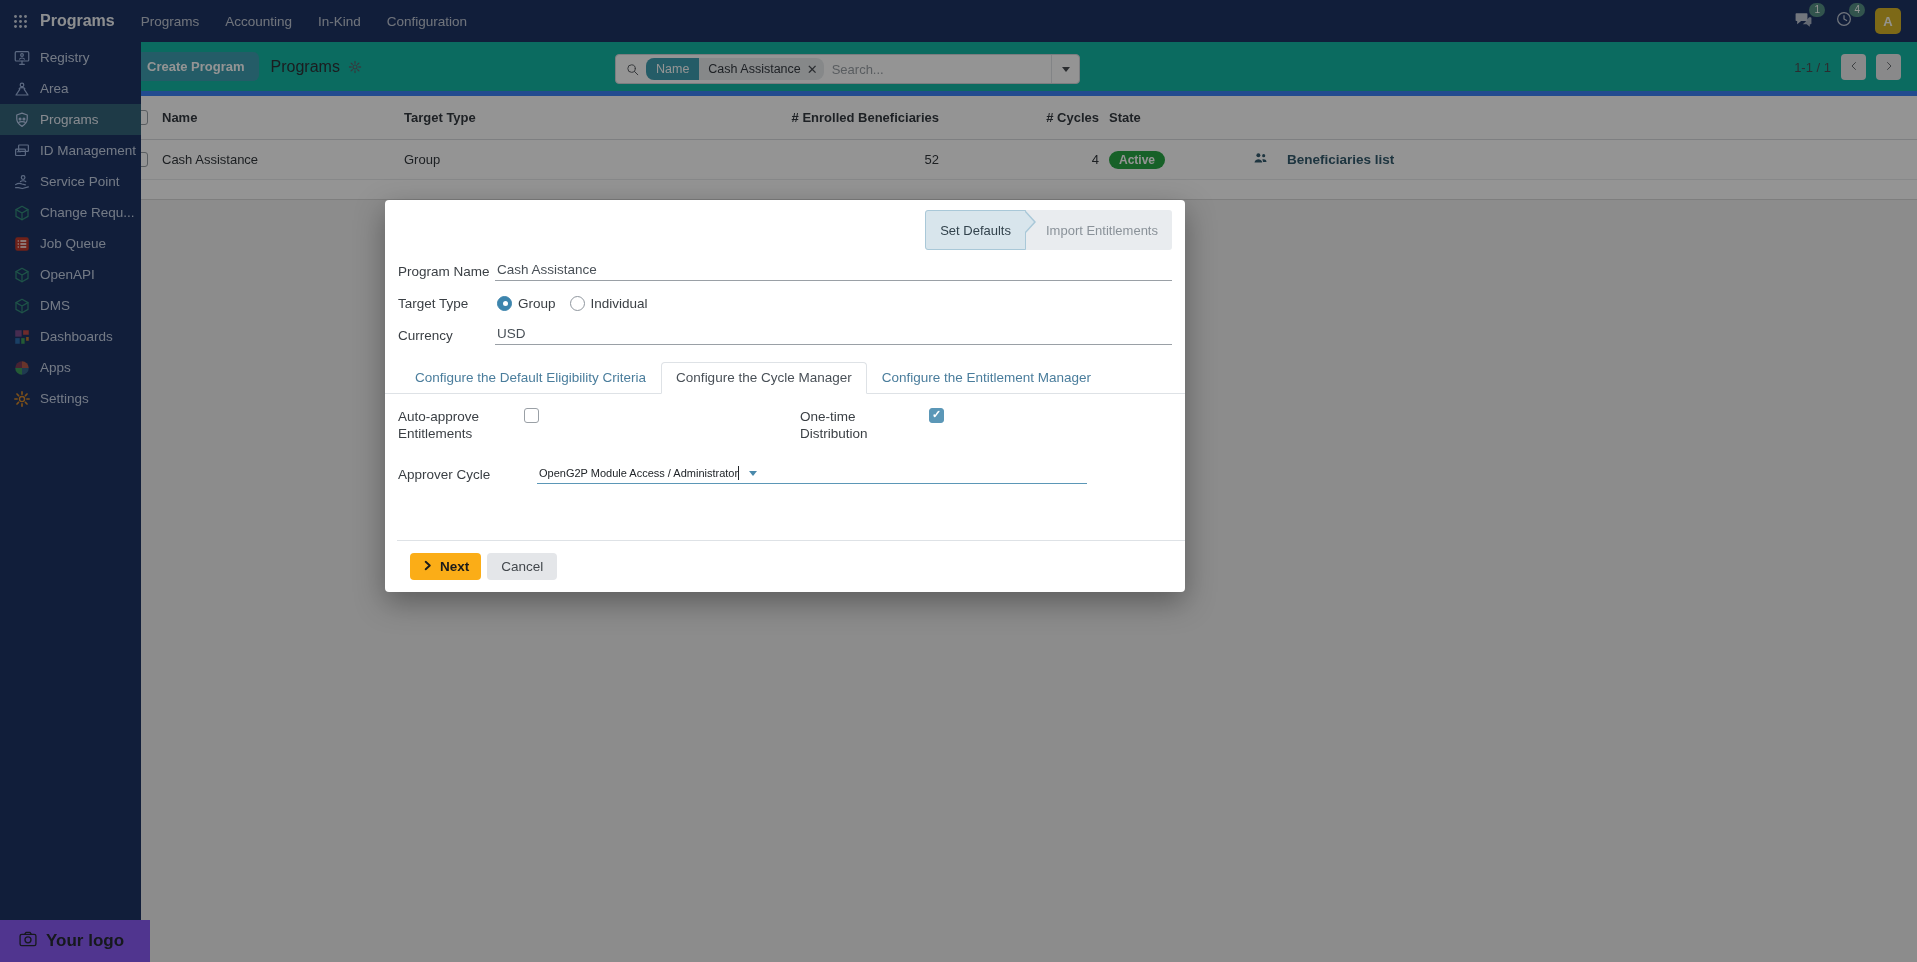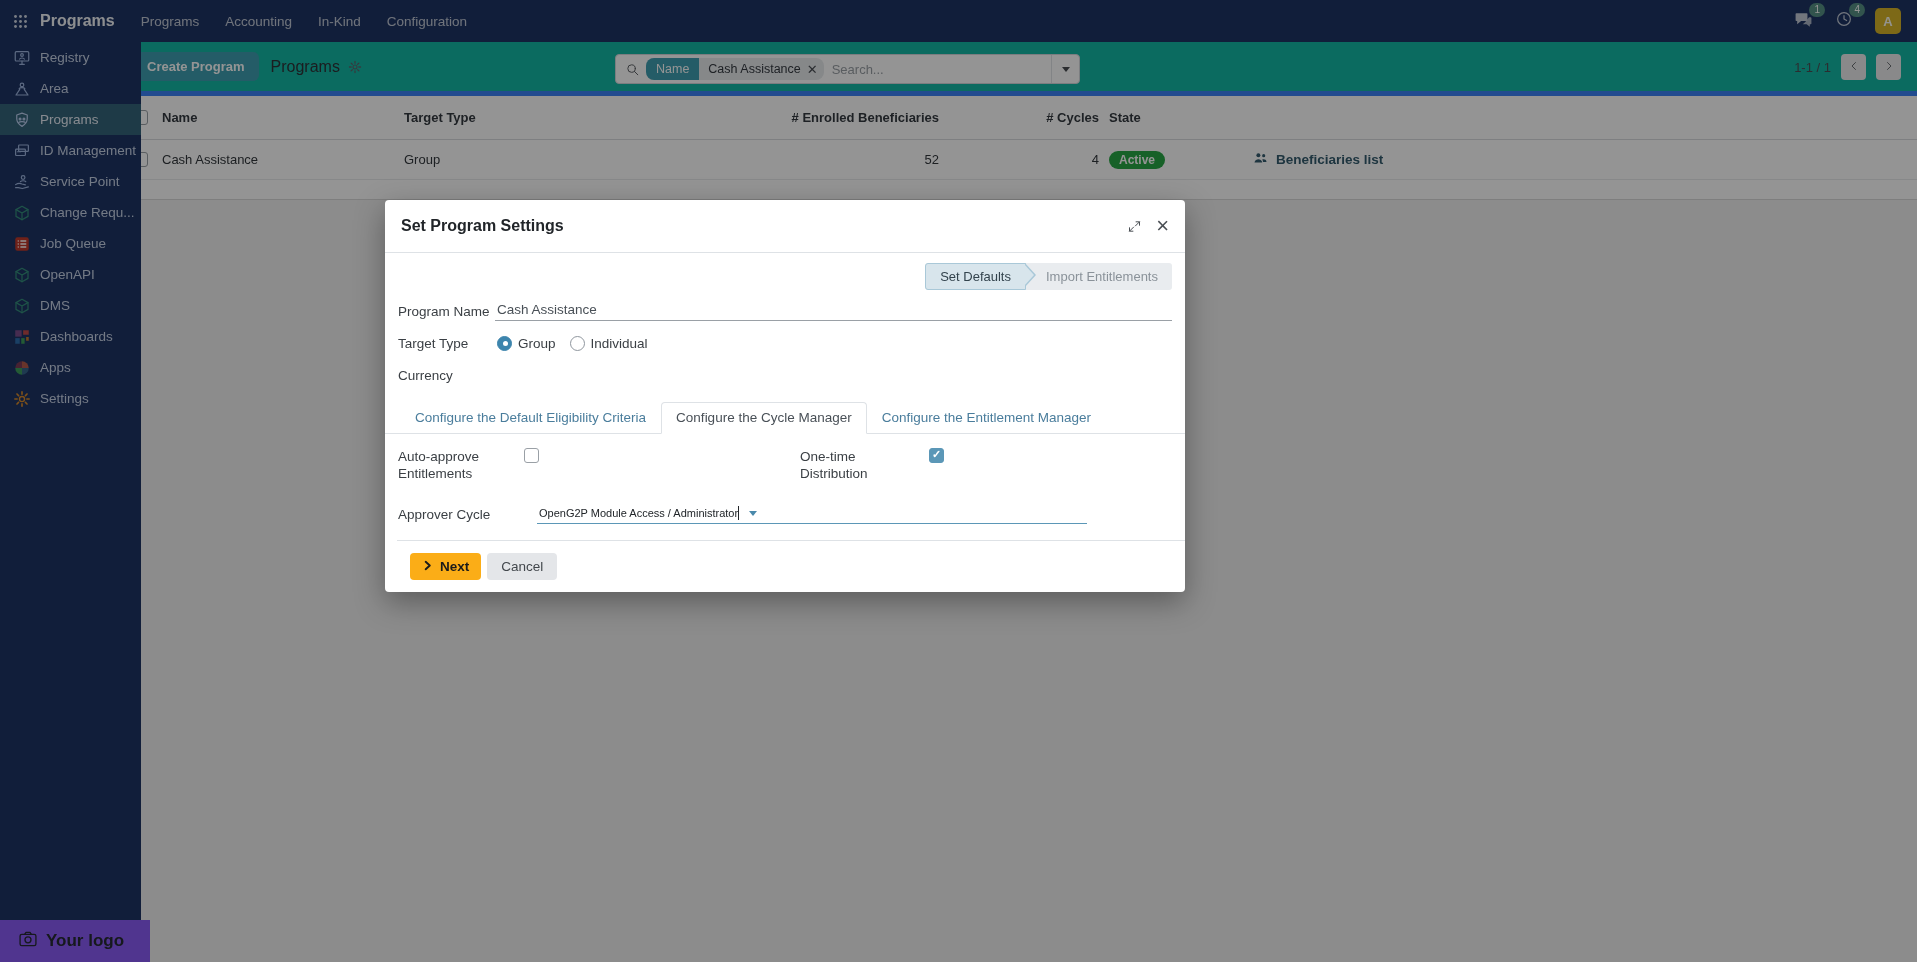--- a/index.html
+++ b/index.html
@@ -75,39 +75,39 @@
   .c-name { width:242px; } .c-target { width:320px; }
   .c-enrolled { width:215px; text-align:right; } .c-cycles { width:160px; text-align:right; }
   .c-state { width:145px; padding-left:10px; } .c-action { flex:1; padding-left:8px; }
   .cb { width:15px; height:15px; border:1px solid #9aa0a6; border-radius:3px; background:#fff;
         position:relative; cursor:pointer; flex:0 0 15px; }
   .cb.checked { background:#5b97b7; border-color:#5b97b7; }
   .cb.checked::after { content:"\2713"; color:#fff; position:absolute; left:2px; top:-1px;
                        font-size:11px; font-weight:700; }
   .badge-active { display:inline-block; background:#28a745; color:#fff; font-size:12px;
                   border-radius:10px; padding:2px 10px; font-weight:600; }
-  .link-benef { display:inline-flex; align-items:center; gap:7px; color:#345c6e; font-size:13.5px;
+  .link-benef { display:inline-flex; align-items:center; gap:18px; color:#345c6e; font-size:13.5px;
                 font-weight:700; cursor:pointer; }
   .link-benef svg { width:17px; height:17px; }
 
   
   .overlay { position:absolute; inset:0; background:rgba(0,0,0,.42); z-index:50; }
   .modal { position:absolute; left:385px; top:200px; width:800px; height:392px; background:#fff;
            border-radius:4px; box-shadow:0 10px 30px rgba(0,0,0,.35); z-index:60; font-size:14px; }
   .modal-header { height:53px; display:flex; align-items:center; padding:0 16px;
                   border-bottom:1px solid #dee2e6; }
   .modal-title { font-size:16px; font-weight:700; color:#212529; }
   .modal-hicons { margin-left:auto; display:flex; align-items:center; gap:14px; color:#4a4f54; }
   .modal-hicons > div { cursor:pointer; display:flex; }
   .modal-hicons svg { width:15px; height:15px; }
   .icon-x { font-size:22px; line-height:1; color:#4a4f54; }
 
   .modal-body { padding:10px 13px 0 13px; }
   .steps { display:flex; justify-content:flex-end; }
-  .steps-wrap { display:flex; background:#e9ecef; border-radius:3px; height:27px; align-items:stretch; }
+  .steps-wrap { display:flex; background:#e9ecef; border-radius:3px; height:40px; align-items:stretch; }
   .step { display:flex; align-items:center; padding:0 14px; font-size:13px; }
   .step.active { background:#d8e5ec; border:1px solid #a9c8d8; border-radius:3px 0 0 3px;
                  color:#33434d; position:relative; z-index:2; }
   .step.active::before { content:""; position:absolute; right:-11px; top:-1px;
       border-top:12px solid transparent; border-bottom:12px solid transparent; border-left:11px solid #a9c8d8; }
   .step.active::after { content:""; position:absolute; right:-9px; top:0;
       border-top:11px solid transparent; border-bottom:11px solid transparent; border-left:10px solid #d8e5ec; }
   .step.inactive { color:#8a9299; padding-left:20px; }
 
   .frow { display:flex; align-items:center; margin-top:10px; min-height:22px; }
@@ -400,33 +400,20 @@
           <span>Beneficiaries list</span>
         </span>
       </div>
     </div>
   </div>
 </div>
 
 <div class="overlay"></div>
 
 <div class="modal">
-  <div class="modal-header">
-    <div class="modal-title">Set Program Settings</div>
-    <div class="modal-hicons">
-      <div>
-          <svg width="15" height="15" viewBox="0 0 24 24" fill="none" stroke="currentColor" stroke-width="1.6" stroke-linecap="round" stroke-linejoin="round">
-            <path d="M14.5 4.5H20v5.5M9.5 19.5H4v-5.5M20 4.5l-6.5 6.5M4 19.5l6.5-6.5"></path>
-          </svg>
-        </div>
-      <div>
-          <span class="icon-x">×</span>
-        </div>
-    </div>
-  </div>
 
   <div class="modal-body">
     <div class="steps">
       <div class="steps-wrap">
         <div class="step active">Set Defaults</div>
         <div class="step inactive">Import Entitlements</div>
       </div>
     </div>
 
     <div class="frow">
@@ -443,20 +430,21 @@
         </span>
         <span class="radio-opt">
           <span class="radio"></span>
           <span>Individual</span>
         </span>
       </div>
     </div>
 
     <div class="frow">
       <div class="flabel">Currency</div>
+      <div class="fvalue">USD</div>
     </div>
 
     <div class="tabs">
       <div class="tab">Configure the Default Eligibility Criteria</div>
       <div class="tab active">Configure the Cycle Manager</div>
       <div class="tab">Configure the Entitlement Manager</div>
     </div>
 
     <div class="tab-content">
       <div class="tc-left">

